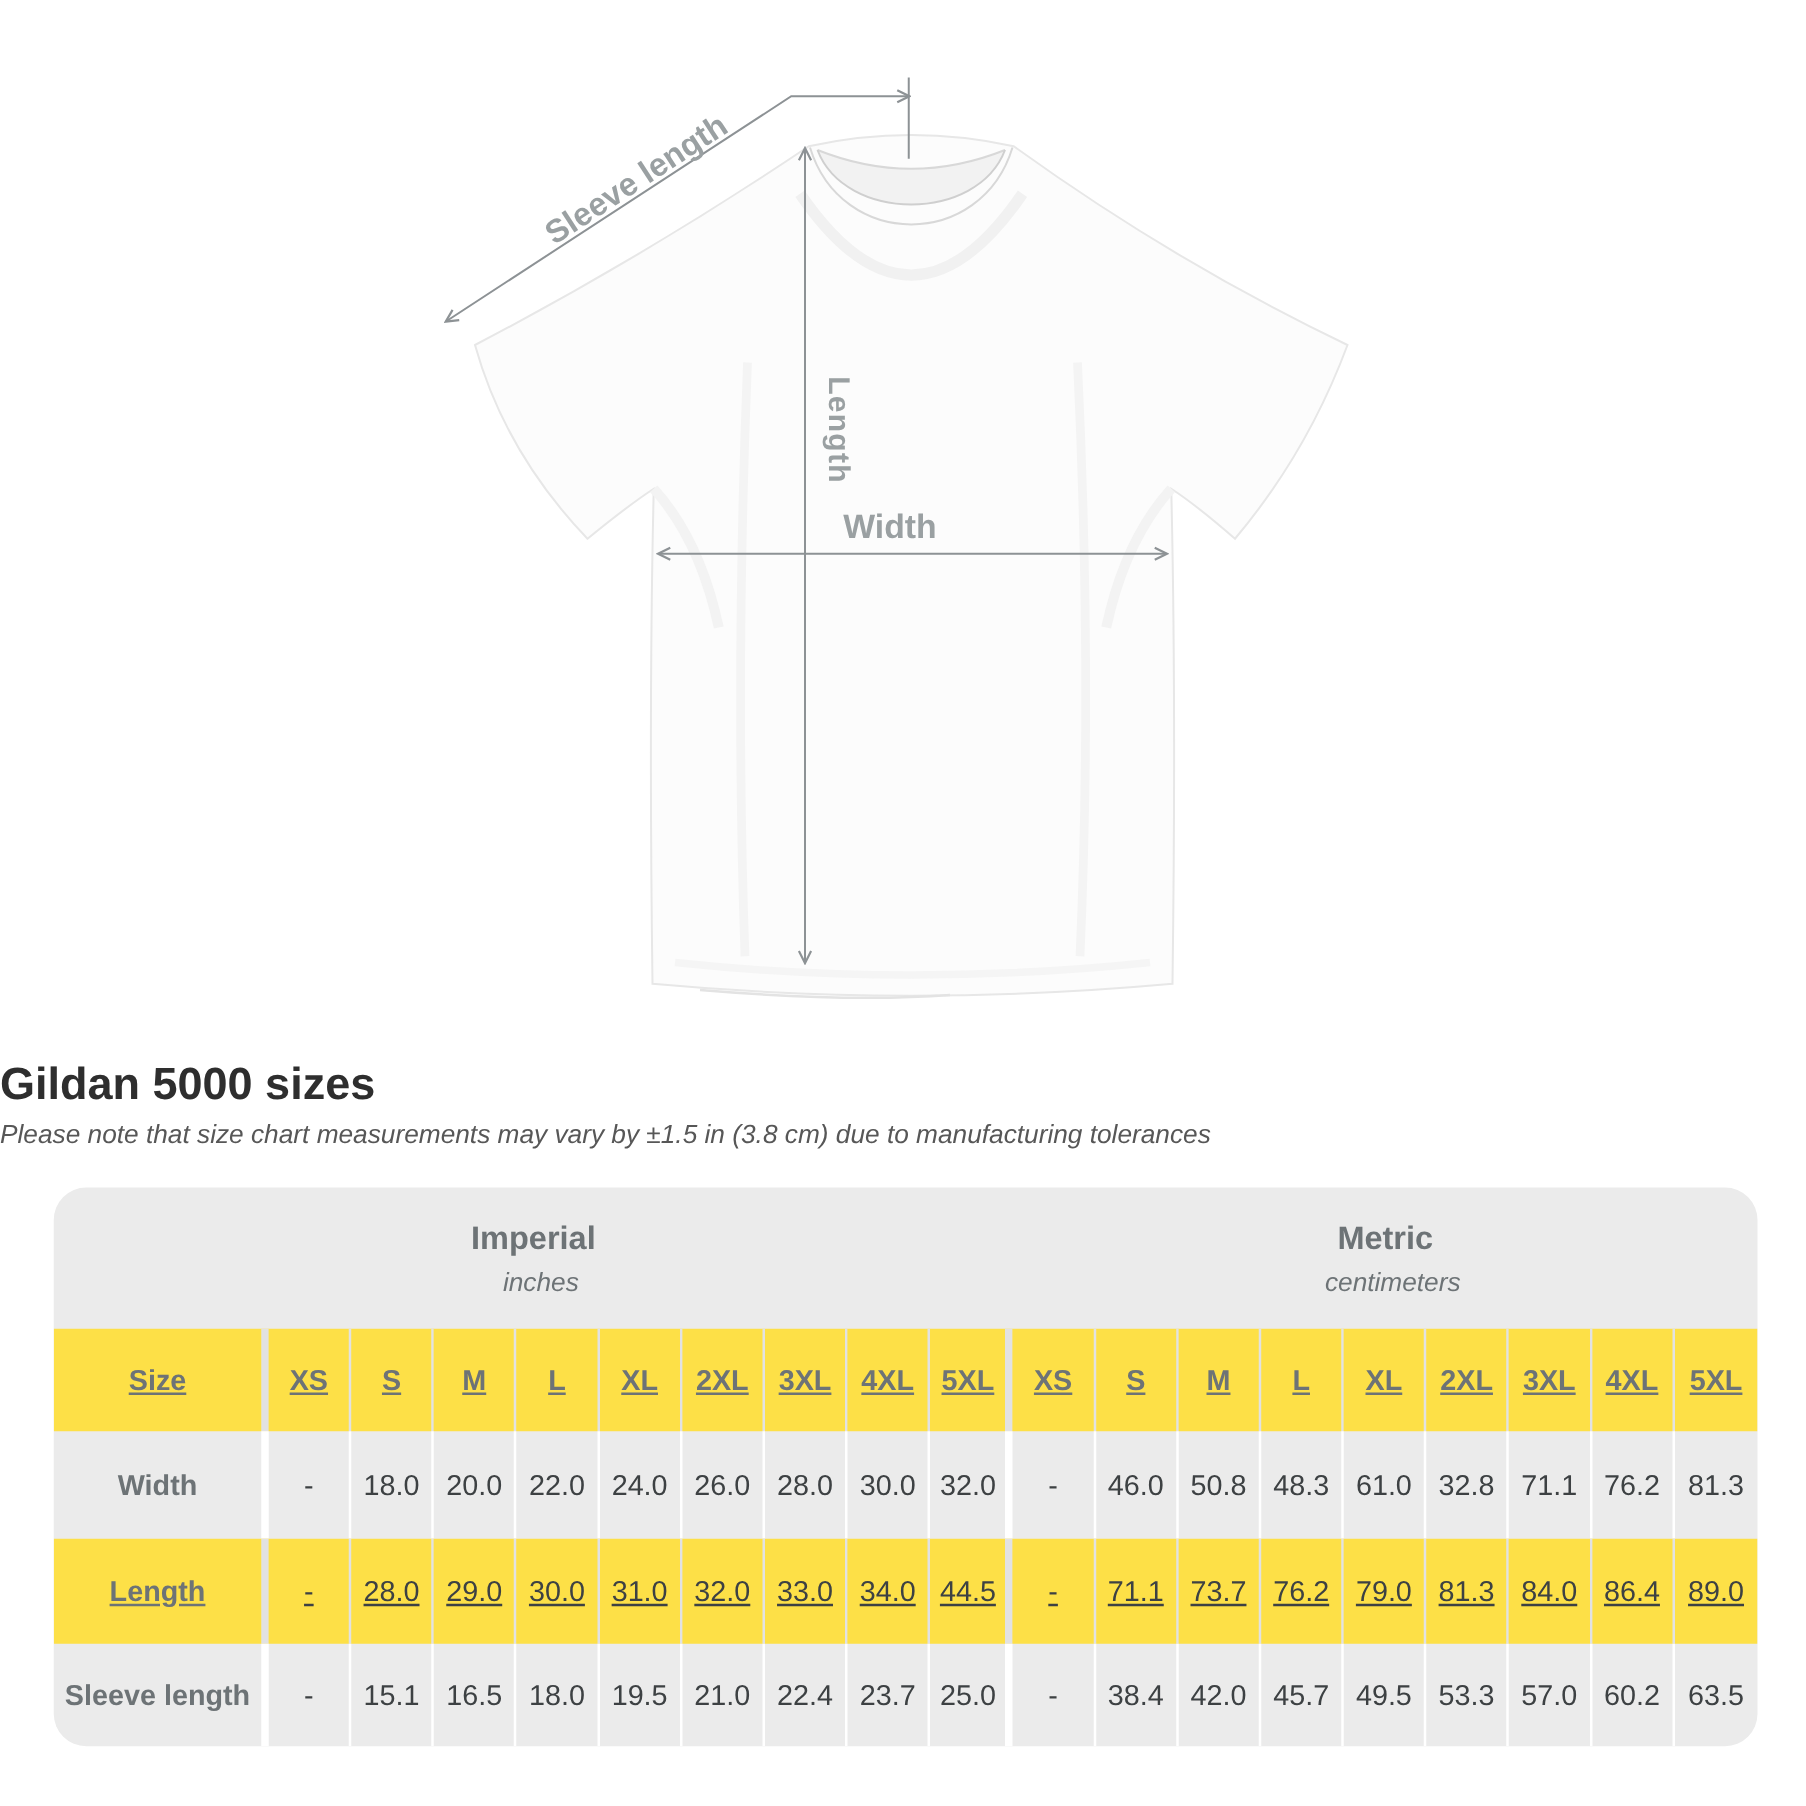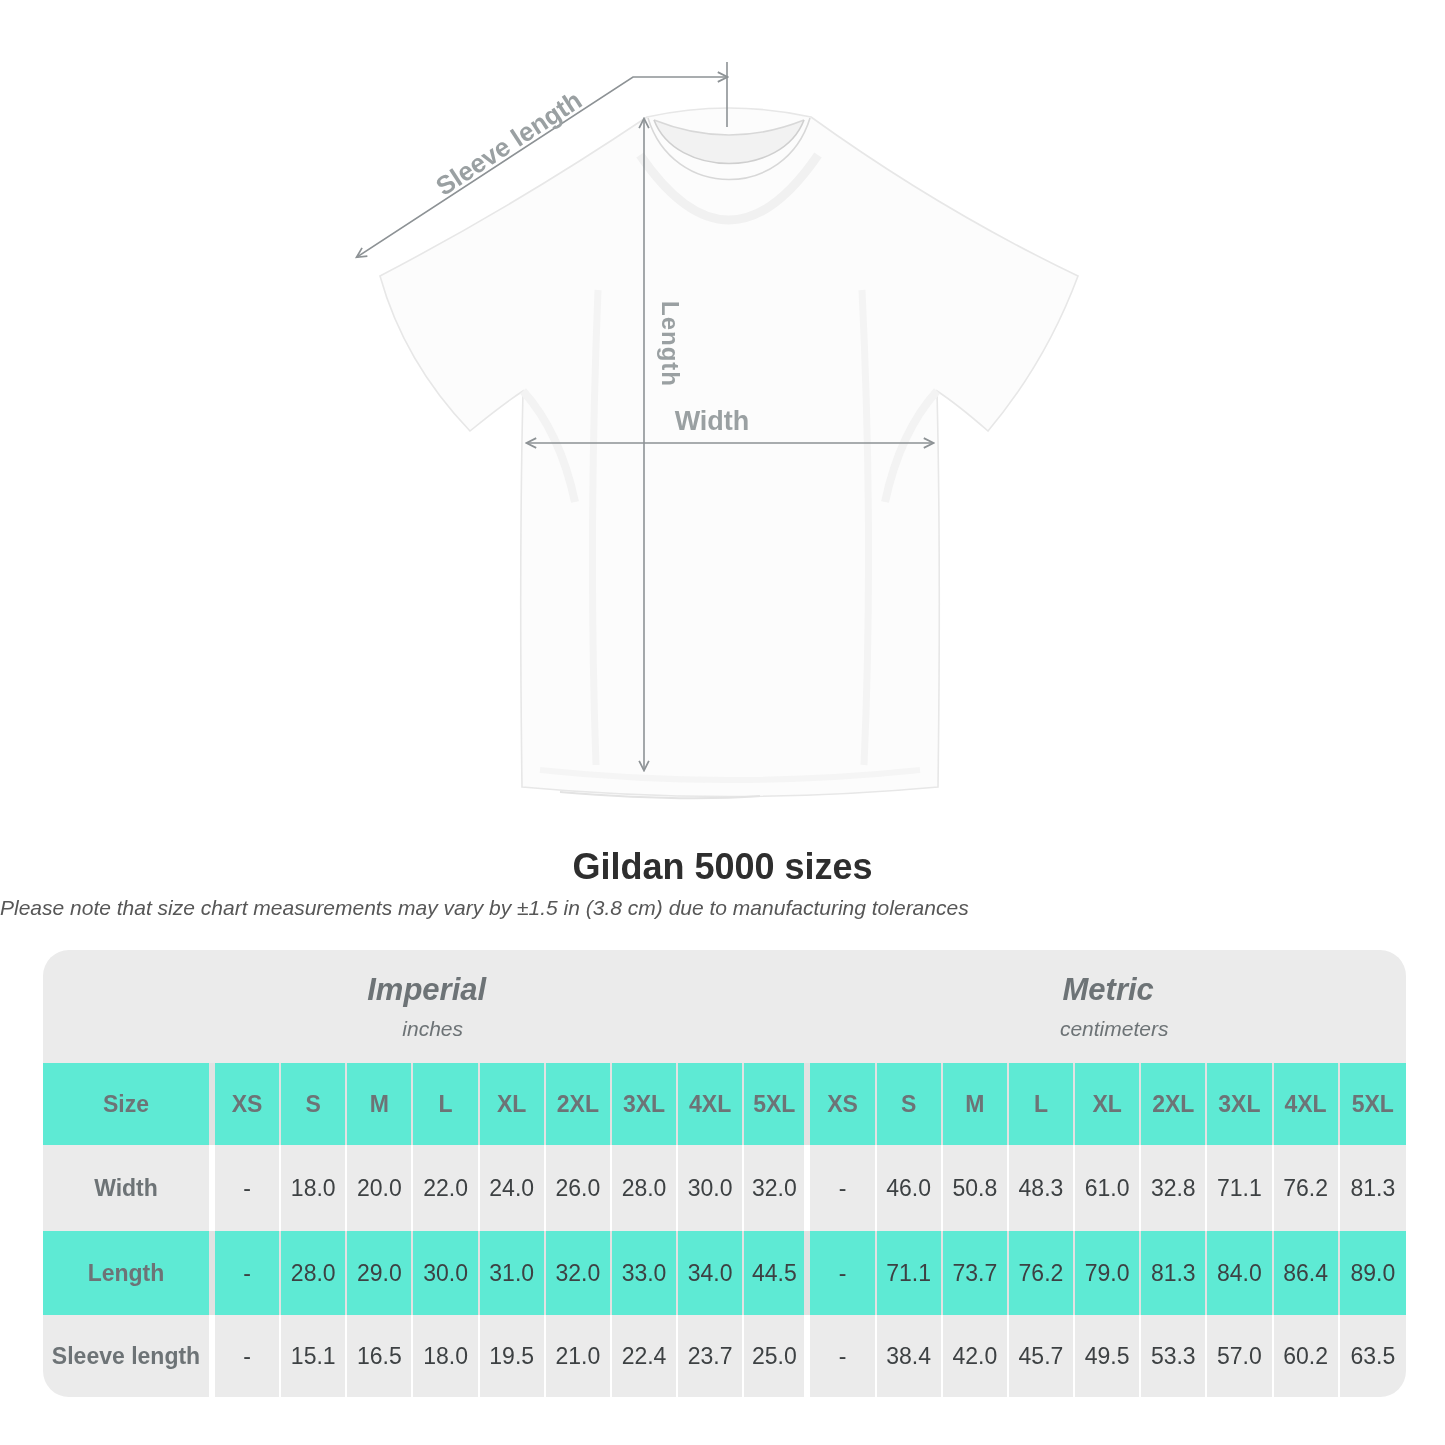--- a/index.html
+++ b/index.html
@@ -10,40 +10,40 @@
   .diagram{position:absolute;left:0;top:0;width:1445px;height:845px;}
   .diagram svg{position:absolute;left:0;top:0;}
   .diag-label{position:absolute;color:#9aa0a2;font-weight:bold;white-space:nowrap;}
   .sleeve-label{left:389px;top:128px;width:240px;text-align:center;
                 font-size:26px;transform:rotate(-33.1deg);}
   .length-label{left:684px;top:301px;font-size:24px;letter-spacing:1px;
                 transform-origin:0 0;transform:rotate(90deg);}
   .width-label{left:647px;top:406px;width:130px;text-align:center;font-size:27px;}
 
   
-  .page-title{position:absolute;left:0;top:846px;width:1445px;text-align:center;
+  .page-title{position:absolute;left:0;top:846px;width:1445px;text-align:left;
               font-size:36px;font-weight:bold;color:#2e2e2e;}
   .page-subtitle{position:absolute;left:0;top:896px;width:1445px;
               font-size:21px;font-style:italic;color:#575757;}
 
   
   .size-table-wrap{position:absolute;left:43px;top:950px;width:1363px;height:447px;
                    background:#ebebeb;border-radius:26px;overflow:hidden;}
   table.size-table{width:100%;height:447px;table-layout:fixed;
                    border-collapse:separate;border-spacing:0;}
   .size-table td{text-align:center;vertical-align:middle;padding:0;
                  border-right:2px solid transparent;font-size:23px;}
   .size-table .wide{border-right-width:6px;}
   .size-table .last{border-right:none;}
-  .size-table .w{background:#5eead4;border-right-color:#e2e2e2;}
+  .size-table .w{background:#fde047;border-right-color:#e2e2e2;text-decoration:underline;}
   .size-table .g{background:transparent;border-right-color:#ffffff;}
   .size-table .lbl{font-weight:bold;color:#6d7376;}
   .size-table .val{color:#3d4143;}
   .size-table td.unit{border-right:none;background:transparent;color:#6d7376;}
-  .unit .u-label{font-size:31px;font-weight:bold;font-style:italic;}
+  .unit .u-label{font-size:26px;font-weight:bold;}
   .unit .u-sub{font-size:21px;font-style:italic;margin-top:9px;margin-left:12px;}
   tr.r-unit{height:113px;} tr.r-head{height:82px;}
   tr.r1{height:86px;} tr.r2{height:84px;} tr.r3{height:82px;}
 </style>
 </head>
 <body>
 
 <div class="diagram">
   <svg width="1445" height="845" viewBox="0 0 1445 845">
     <defs>

